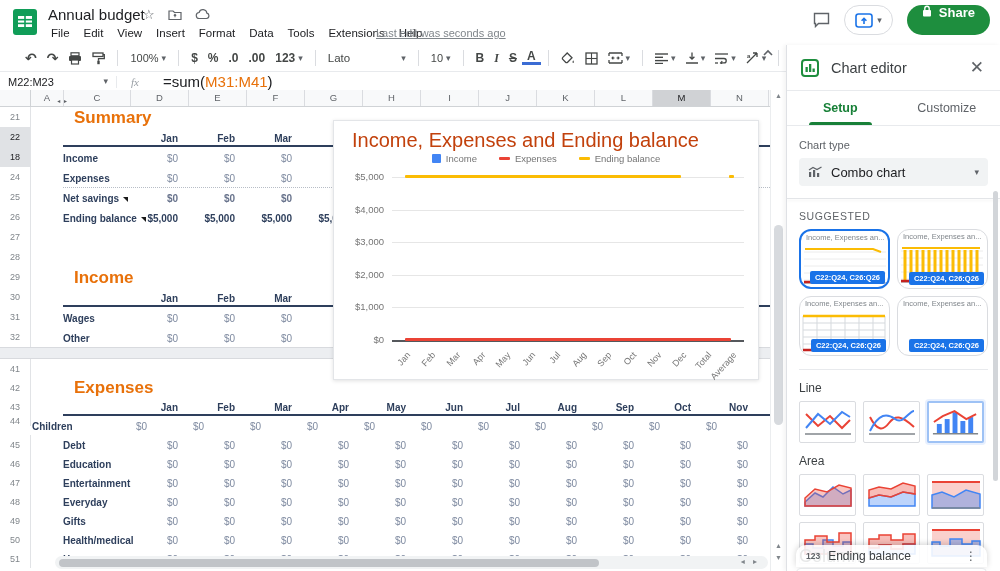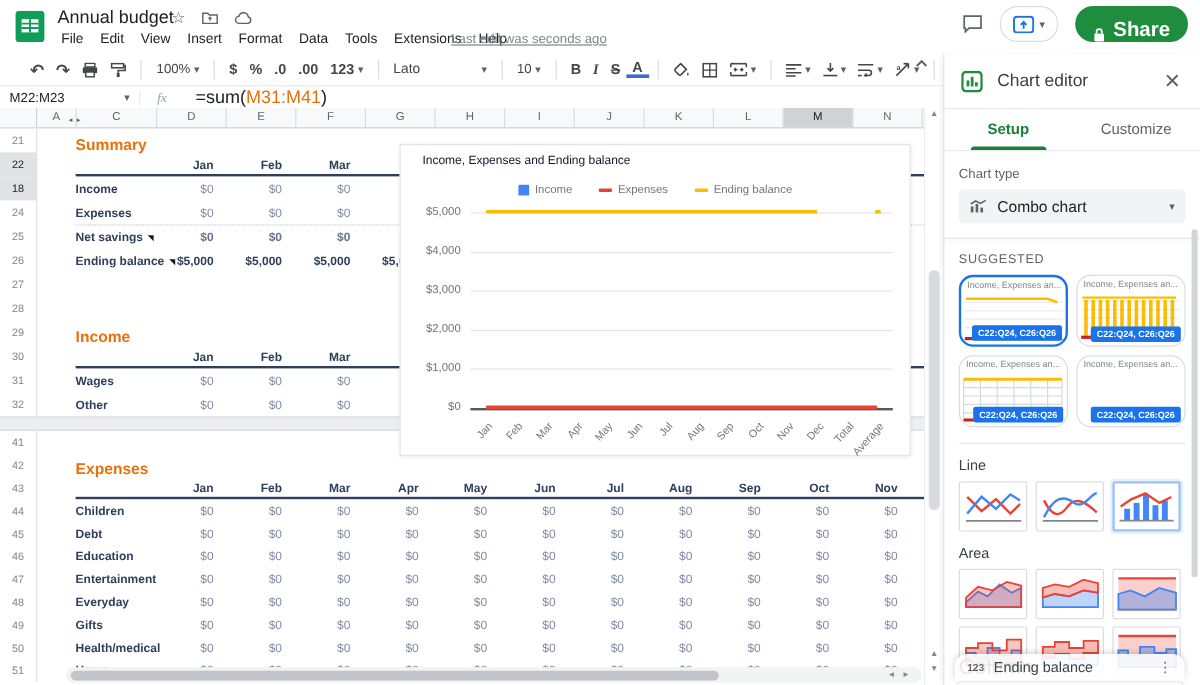--- a/index.html
+++ b/index.html
@@ -11,21 +11,21 @@
   
   .topbar{position:absolute;left:0;top:0;width:100%;height:45px;background:#fff}
   .logo{position:absolute;left:12px;top:9px}
   .doc-title{position:absolute;left:48px;top:6px;font-size:15px;color:#202124}
   .title-icons{position:absolute;left:143px;top:7px;display:flex;gap:13px;color:#5f6368;font-size:13px;align-items:center}
   .menubar{position:absolute;left:44px;top:25px;display:flex;align-items:center}
   .menu-item{font-size:11.5px;color:#202124;padding:2px 7px;border-radius:3px;cursor:default}
   .last-edit{font-size:11px;color:#80868b;text-decoration:underline;margin-left:8px}
   .top-right{position:absolute;right:10px;top:5px;display:flex;align-items:center;gap:14px}
   .present-btn{display:flex;align-items:center;gap:4px;border:1px solid #dadce0;border-radius:15px;height:28px;padding:0 10px}
-  .share-btn{display:flex;align-items:flex-end;gap:7px;background:#1e8e3e;color:#fff;border-radius:16px;height:30px;padding:0 15px;font-size:17px;font-weight:600}
+  .share-btn{display:flex;align-items:flex-start;gap:7px;background:#1e8e3e;color:#fff;border-radius:16px;height:30px;padding:0 15px;font-size:13px;font-weight:600}
   .caret{font-size:9px;color:#5f6368;line-height:1}
 
   
   .toolbar{position:absolute;left:0;top:45px;width:786px;height:26px;display:flex;align-items:center;padding-left:20px;box-sizing:border-box;background:#fff}
   .tb-sep{width:1px;height:16px;background:#dadce0;margin:0 7px;flex:none}
   .tbtn{display:flex;align-items:center;gap:3px;color:#444746;font-size:11px;padding:0 5px;flex:none;font-weight:600}
   .tbtn.txt{font-weight:700;font-size:12px}
   .fontbox{width:78px;justify-content:space-between;font-weight:400;font-size:11.5px}
   .underA{border-bottom:3px solid #3b6cd4;line-height:11px}
   .tb-collapse{position:absolute;right:12px;top:4px;color:#5f6368}
@@ -41,35 +41,35 @@
   .sheet{position:absolute;left:0;top:90px;width:770px;height:481px;background:#fff;overflow:hidden}
   .colheads{display:flex;height:16px;border-bottom:1px solid #d0d3d6;background:#f8f9fa}
   .corner{width:30px;flex:none;border-right:1px solid #d0d3d6;background:#f8f9fa}
   .colh{flex:none;text-align:center;font-size:9.5px;color:#5f6368;line-height:16px;border-right:1px solid #dadce0;position:relative}
   .colh.selcol{background:#d0d2d5;color:#202124}
   .hid-mark{position:absolute;right:-5px;top:3px;font-size:6px;color:#5f6368;letter-spacing:1px;z-index:2}
   .srow{display:flex;position:relative}
   .gut{width:30px;flex:none;font-size:9px;color:#80868b;text-align:center;border-right:1px solid #e1e3e6;display:flex;align-items:center;justify-content:center}
   .gut.sel{background:#e0e2e5;color:#202124}
   .rcontent{flex:1;position:relative}
-  .sectitle{position:absolute;left:32px;bottom:-1px;font-size:13px;font-weight:700;color:#e8710a;white-space:nowrap}
+  .sectitle{position:absolute;left:43px;bottom:-1px;font-size:17px;font-weight:700;color:#e8710a;white-space:nowrap}
   .mcell{position:absolute;width:57px;text-align:right;padding-right:8px;box-sizing:border-box;bottom:3px;font-size:10px;font-weight:700;color:#2e3f5c}
   .mline{position:absolute;left:32px;right:0;bottom:0;height:2px;background:#2e3f5c}
   .dotline{position:absolute;left:32px;right:0;top:0;border-top:1px dotted #b7bdc6}
   .dlabel{position:absolute;left:32px;bottom:3px;font-size:10px;font-weight:600;color:#2e3f5c;white-space:nowrap}
   .dlabel.b{font-weight:700}
   .vcell{position:absolute;width:57px;text-align:right;padding-right:8px;box-sizing:border-box;bottom:3px;font-size:10px;color:#7e8aa0}
   .vcell.b{font-weight:700;color:#68738c}
   .vcell.navy{font-weight:700;color:#2e3f5c}
   .mark{display:inline-block;width:0;height:0;border-top:5px solid #1a1a1a;border-left:5px solid transparent;margin-left:4px}
   .hiddenband{height:10px;background:#eceef1;border-top:1px solid #d8dade;border-bottom:1px solid #d8dade}
 
   
   .chartov{position:absolute;left:333px;top:120px;width:424px;height:258px;background:#fff;border:1px solid #e3e5e8;box-shadow:0 1px 4px rgba(0,0,0,.12);z-index:5}
-  .ch-title{position:absolute;left:18px;top:8px;font-size:10px;color:#0f172a;white-space:nowrap}
+  .ch-title{position:absolute;left:18px;top:8px;font-size:20px;color:#c2410c;white-space:nowrap}
   .ch-legend{position:absolute;left:0;right:0;top:32px;display:flex;justify-content:center;gap:22px}
   .lg-item{display:flex;align-items:center;gap:5px;font-size:9.5px;color:#757575}
   .lg-sq{width:9px;height:9px;border-radius:1px}
   .lg-dash{width:11px;height:3px;border-radius:1px}
   .ch-ylab{position:absolute;left:0;width:50px;text-align:right;font-size:9.5px;color:#757575}
   .ch-grid{position:absolute;height:1px;background:#e6e6e6}
   .ch-axis{position:absolute;height:2px;background:#55585c}
   .ch-seg{position:absolute;height:2.5px;border-radius:1px}
   .ch-xlab{position:absolute;width:46px;text-align:right;font-size:9px;color:#757575;transform:rotate(-48deg);transform-origin:100% 0;white-space:nowrap}
 
@@ -438,21 +438,21 @@
           <div class="mcell" style="left: 326px;">May</div>
           <div class="mcell" style="left: 383px;">Jun</div>
           <div class="mcell" style="left: 440px;">Jul</div>
           <div class="mcell" style="left: 497px;">Aug</div>
           <div class="mcell" style="left: 554px;">Sep</div>
           <div class="mcell" style="left: 611px;">Oct</div>
           <div class="mcell" style="left: 668px;">Nov</div>
           <div class="mline"></div>
         </div>
       </div>
-      <div class="srow" style="height: 19px;">
+      <div class="srow" style="height: 19px; flex-direction: column;">
         <div class="gut">44</div>
         <div class="rcontent">
           <div class="dlabel">Children</div>
           <div class="vcell" style="left: 98px;">$0</div>
           <div class="vcell" style="left: 155px;">$0</div>
           <div class="vcell" style="left: 212px;">$0</div>
           <div class="vcell" style="left: 269px;">$0</div>
           <div class="vcell" style="left: 326px;">$0</div>
           <div class="vcell" style="left: 383px;">$0</div>
           <div class="vcell" style="left: 440px;">$0</div>

